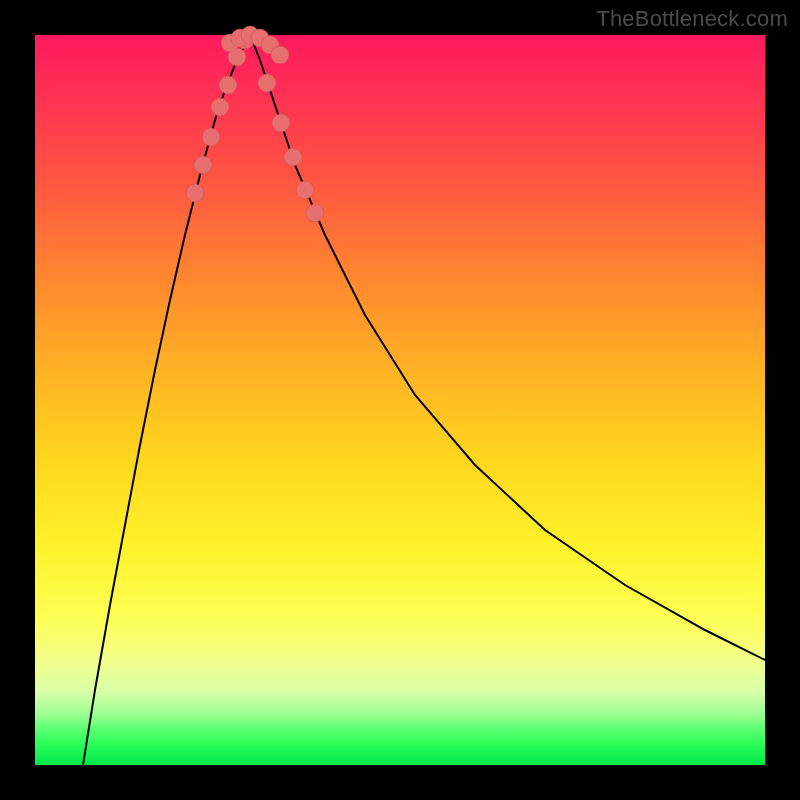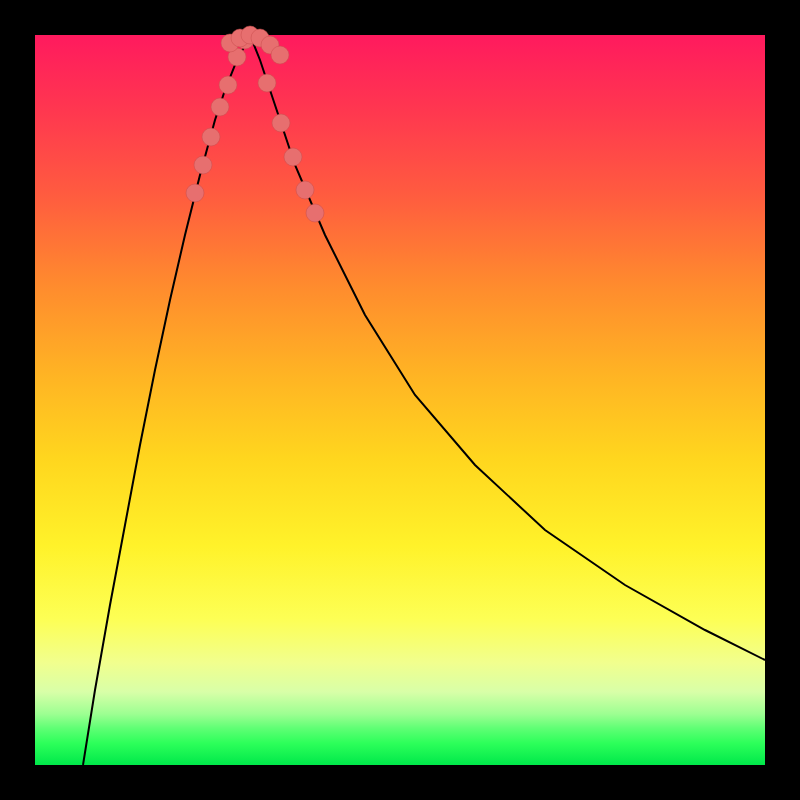--- a/index.html
+++ b/index.html
@@ -70,20 +70,21 @@
   .marker {
     fill: #e76f6f;
     stroke: #c94f4f;
     stroke-width: 0.5;
   }
 </style>
 </head>
 <body>
 
 <div class="frame">
+  <div class="watermark">TheBottleneck.com</div>
 
   <div class="plot-area">
     <svg class="curves" viewBox="0 0 730 730" preserveAspectRatio="none">
       <path id="left-branch" class="curve" d="M 48 730 Q 54 692.5 60 655 Q 67.5 612.5 75 570 Q 82.5 530 90 490 Q 97.5 450 105 410 Q 112.5 372.5 120 335 Q 127.5 300 135 265 Q 142.5 232.5 150 200 Q 157.5 170 165 140 Q 172.5 112.5 180 85 Q 185 70 190 55 Q 195 42.5 200 30 Q 205 20 210 10 Q 212.5 5 215 0"></path>
       <path id="right-branch" class="curve" d="M 215 0 Q 220 12.5 225 25 Q 232.5 47.5 240 70 Q 250 100 260 130 Q 275 165 290 200 Q 310 240 330 280 Q 355 320 380 360 Q 410 395 440 430 Q 475 462.5 510 495 Q 550 522.5 590 550 Q 630 572.5 670 595 Q 700 610 730 625"></path>
       <g id="marker-layer">
           <circle cx="160" cy="158" r="9" class="marker"></circle>
           <circle cx="168" cy="130" r="9" class="marker"></circle>
           <circle cx="176" cy="102" r="9" class="marker"></circle>
           <circle cx="185" cy="72" r="9" class="marker"></circle>

